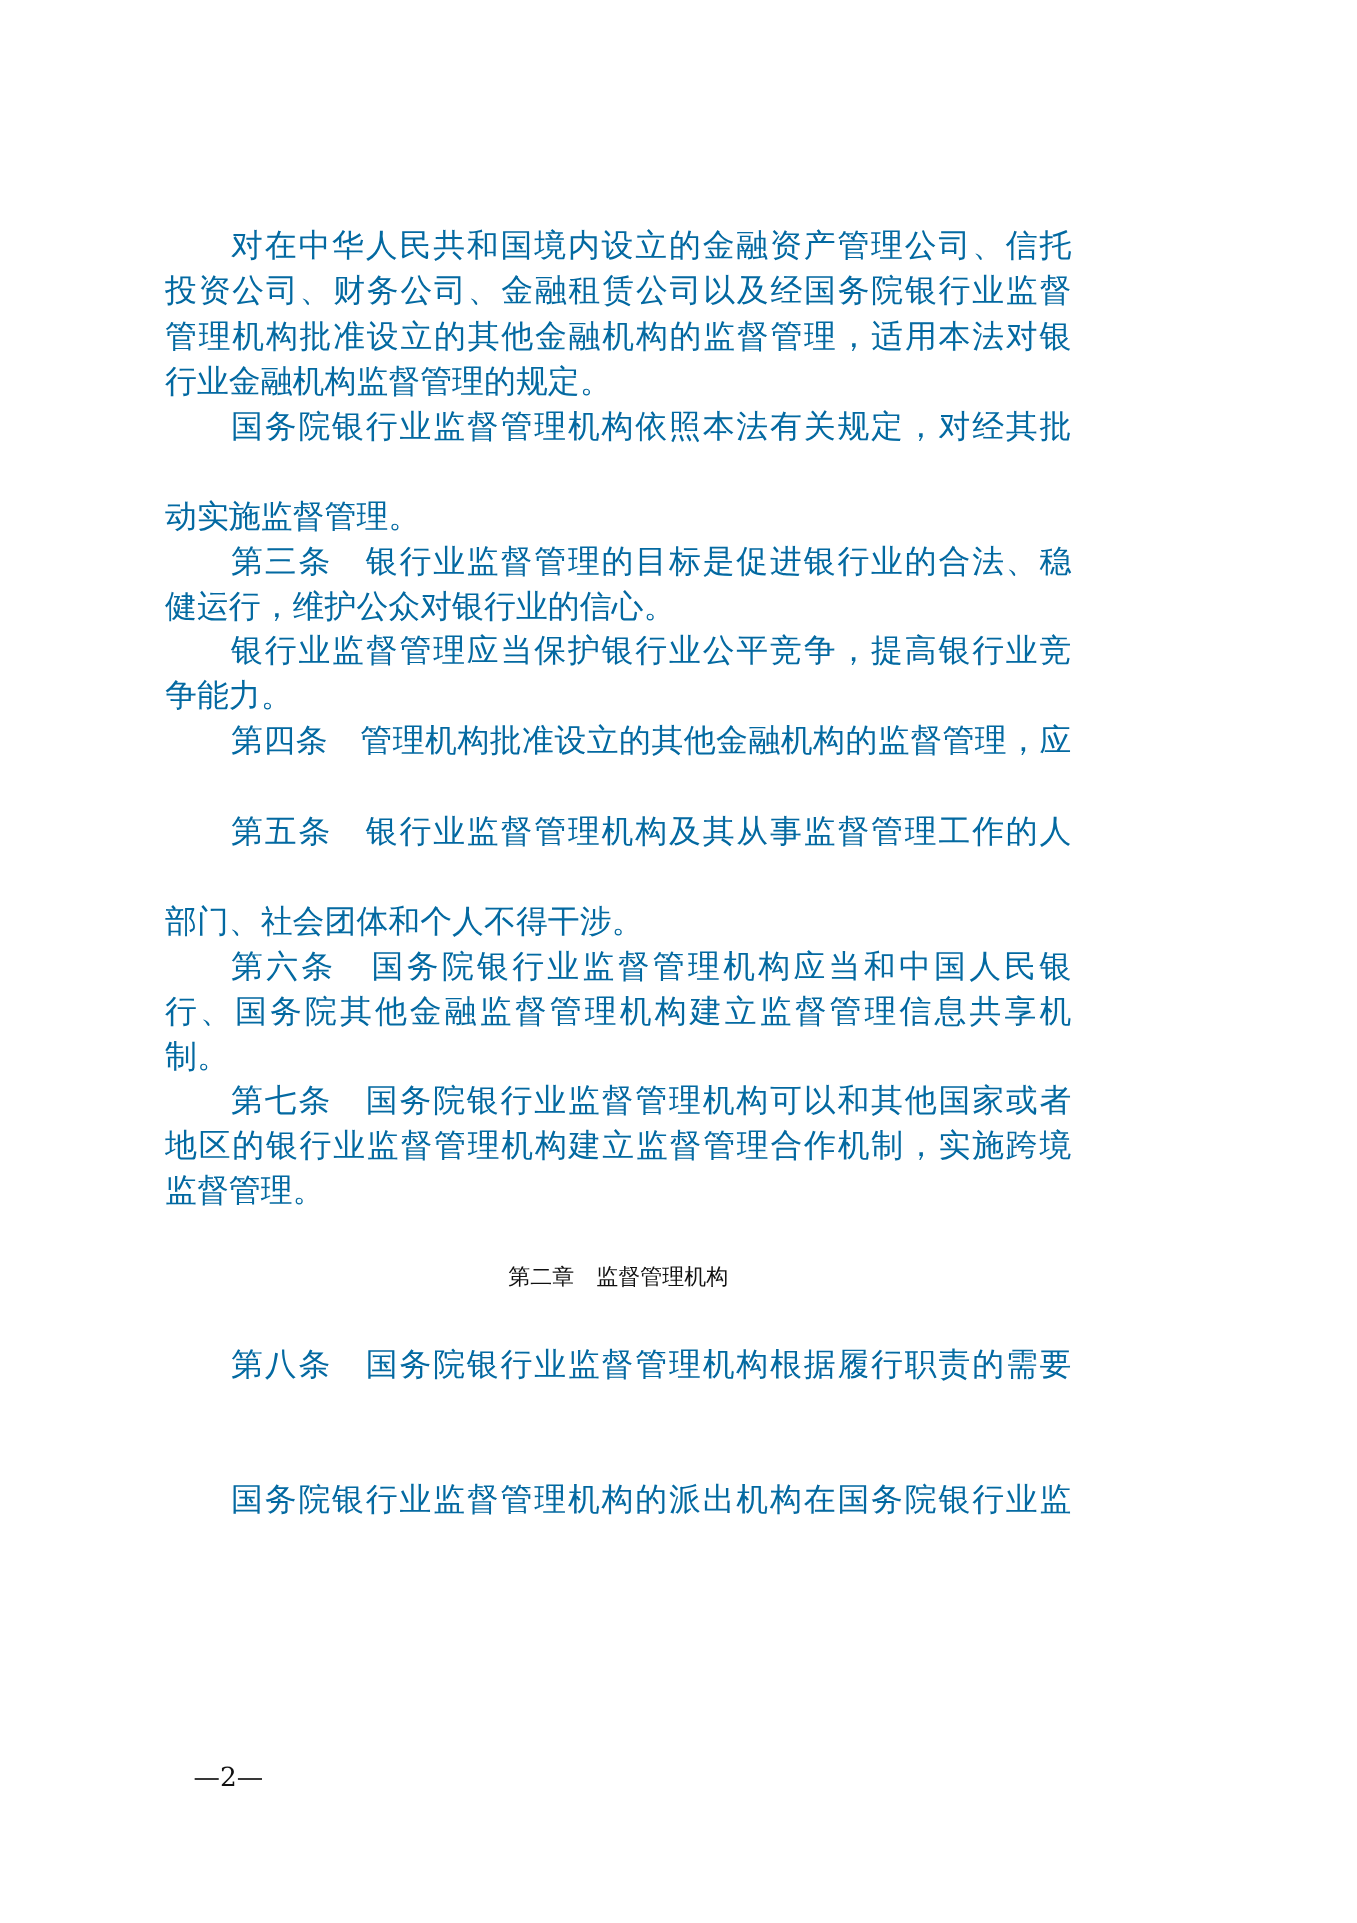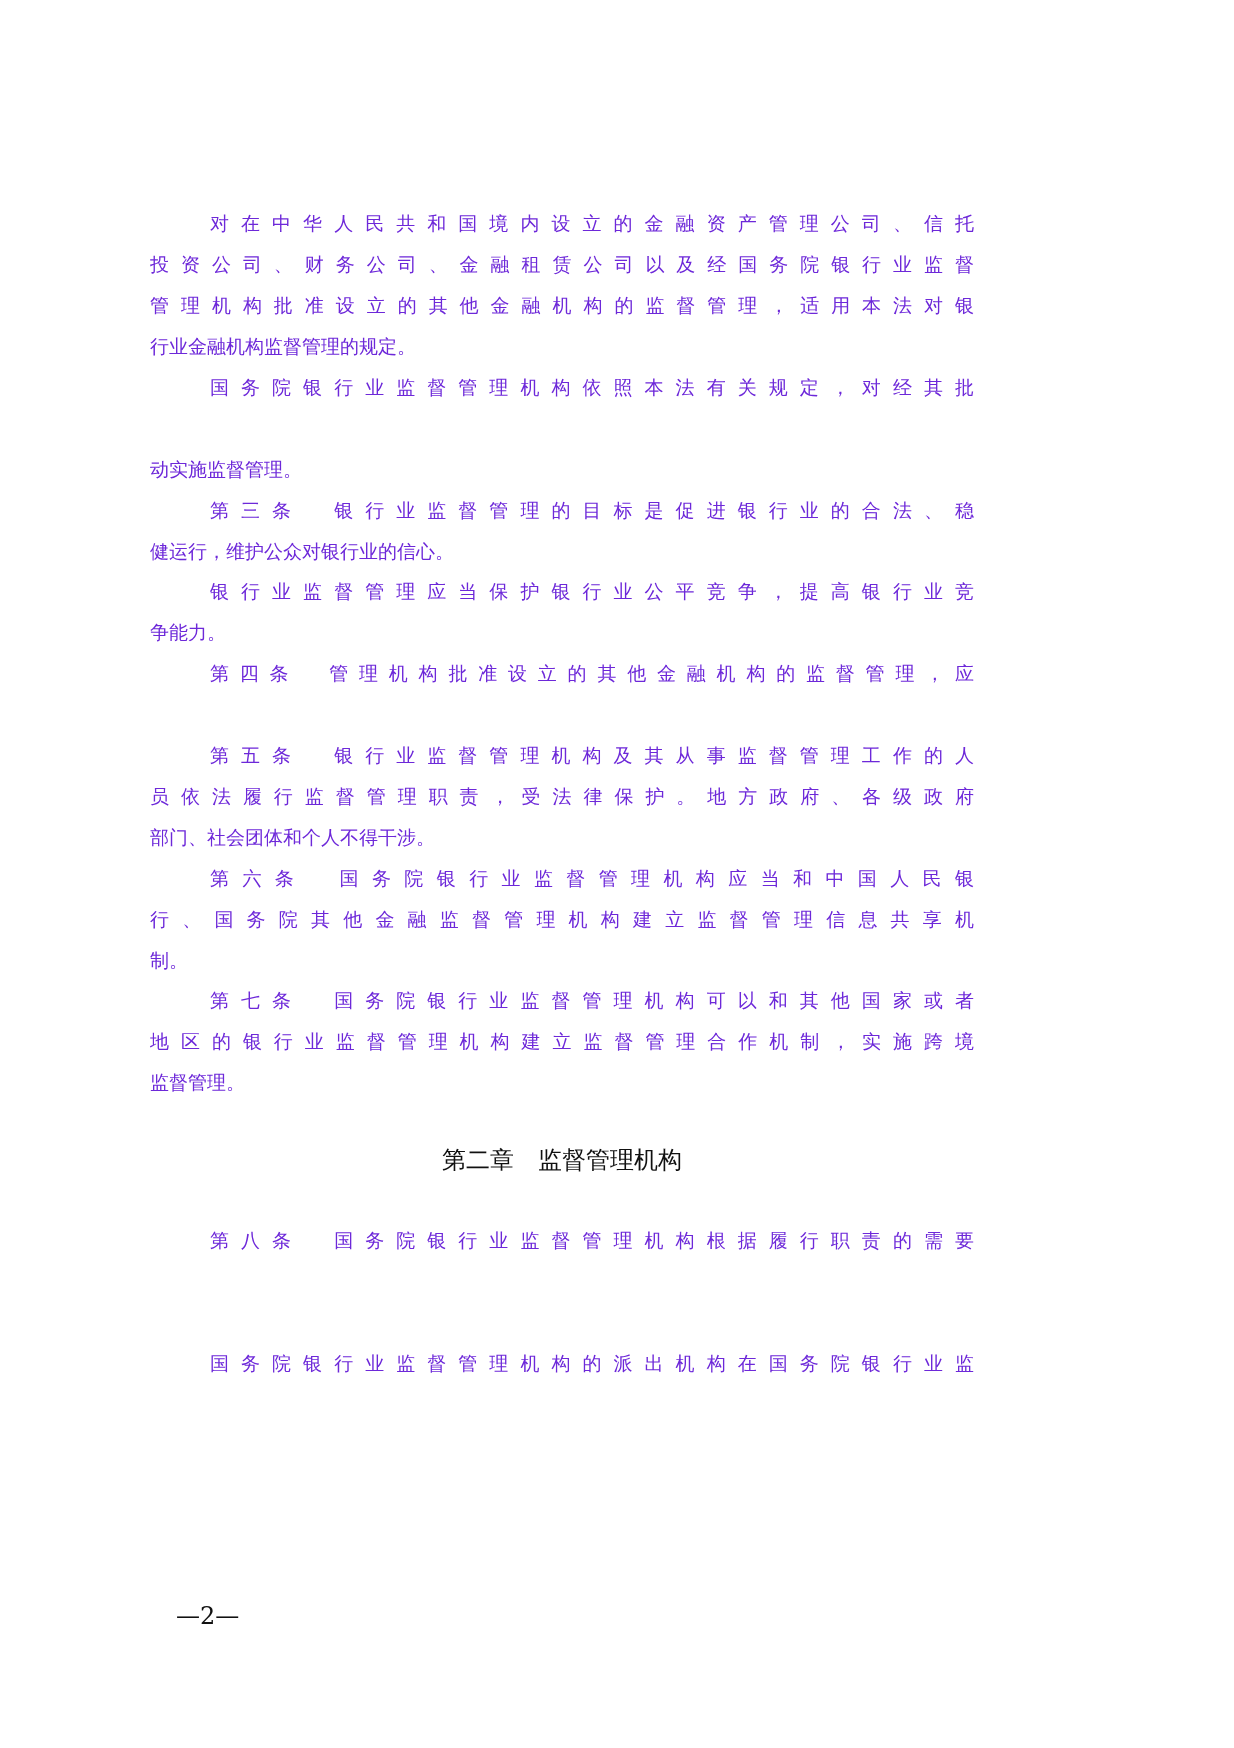--- a/index.html
+++ b/index.html
@@ -1,27 +1,27 @@
 <!DOCTYPE html>
 <html><head>
 <meta charset="utf-8">
 <style>
   html, body { margin:0; padding:0; background:#ffffff; }
   body { width:1234px; height:1748px; position:relative; overflow:hidden; }
   .page { position:absolute; left:0; top:0; width:1234px; height:1748px; background:#fff; }
   .line {
     position:absolute; left:150px; width:824px; height:40px; line-height:40px;
-    font-family:"DejaVu Sans", sans-serif; font-size:19px; color:#6d28d9;
+    font-family:"DejaVu Sans", sans-serif; font-size:29px; color:#0369a1;
     white-space:nowrap; text-align:justify; text-align-last:justify; overflow:visible;
   }
   .line.last { text-align-last:left; }
   .line.indent { left:210px; width:764px; }
   .heading {
     position:absolute; left:150px; width:824px; top:1138px; height:44px; line-height:44px;
-    font-family:"DejaVu Sans", sans-serif; font-size:24px; color:#111; text-align:center; white-space:pre;
+    font-family:"DejaVu Sans", sans-serif; font-size:20px; color:#111; text-align:center; white-space:pre;
   }
   .pagenum {
     position:absolute; left:176px; top:1602px; font-family:"DejaVu Serif", serif;
     font-size:24px; color:#111; white-space:nowrap;
   }
 </style>
 </head>
 <body>
 
 <div class="page">
@@ -30,21 +30,20 @@
   <div class="line" style="top:285px">管理机构批准设立的其他金融机构的监督管理，适用本法对银</div>
   <div class="line last" style="top:326px">行业金融机构监督管理的规定。</div>
   <div class="line indent" style="top:367px">国务院银行业监督管理机构依照本法有关规定，对经其批</div>
   <div class="line last" style="top:449px">动实施监督管理。</div>
   <div class="line indent" style="top:490px">第三条　银行业监督管理的目标是促进银行业的合法、稳</div>
   <div class="line last" style="top:531px">健运行，维护公众对银行业的信心。</div>
   <div class="line indent" style="top:571px">银行业监督管理应当保护银行业公平竞争，提高银行业竞</div>
   <div class="line last" style="top:612px">争能力。</div>
   <div class="line indent" style="top:653px">第四条　管理机构批准设立的其他金融机构的监督管理，应</div>
   <div class="line indent" style="top:735px">第五条　银行业监督管理机构及其从事监督管理工作的人</div>
-  <div class="line" style="top:776px">员依法履行监督管理职责，受法律保护。地方政府、各级政府</div>
   <div class="line last" style="top:817px">部门、社会团体和个人不得干涉。</div>
   <div class="line indent" style="top:858px">第六条　国务院银行业监督管理机构应当和中国人民银</div>
   <div class="line" style="top:899px">行、国务院其他金融监督管理机构建立监督管理信息共享机</div>
   <div class="line last" style="top:940px">制。</div>
   <div class="line indent" style="top:980px">第七条　国务院银行业监督管理机构可以和其他国家或者</div>
   <div class="line" style="top:1021px">地区的银行业监督管理机构建立监督管理合作机制，实施跨境</div>
   <div class="line last" style="top:1062px">监督管理。</div>
 
   <div class="heading">第二章　监督管理机构</div>
 

